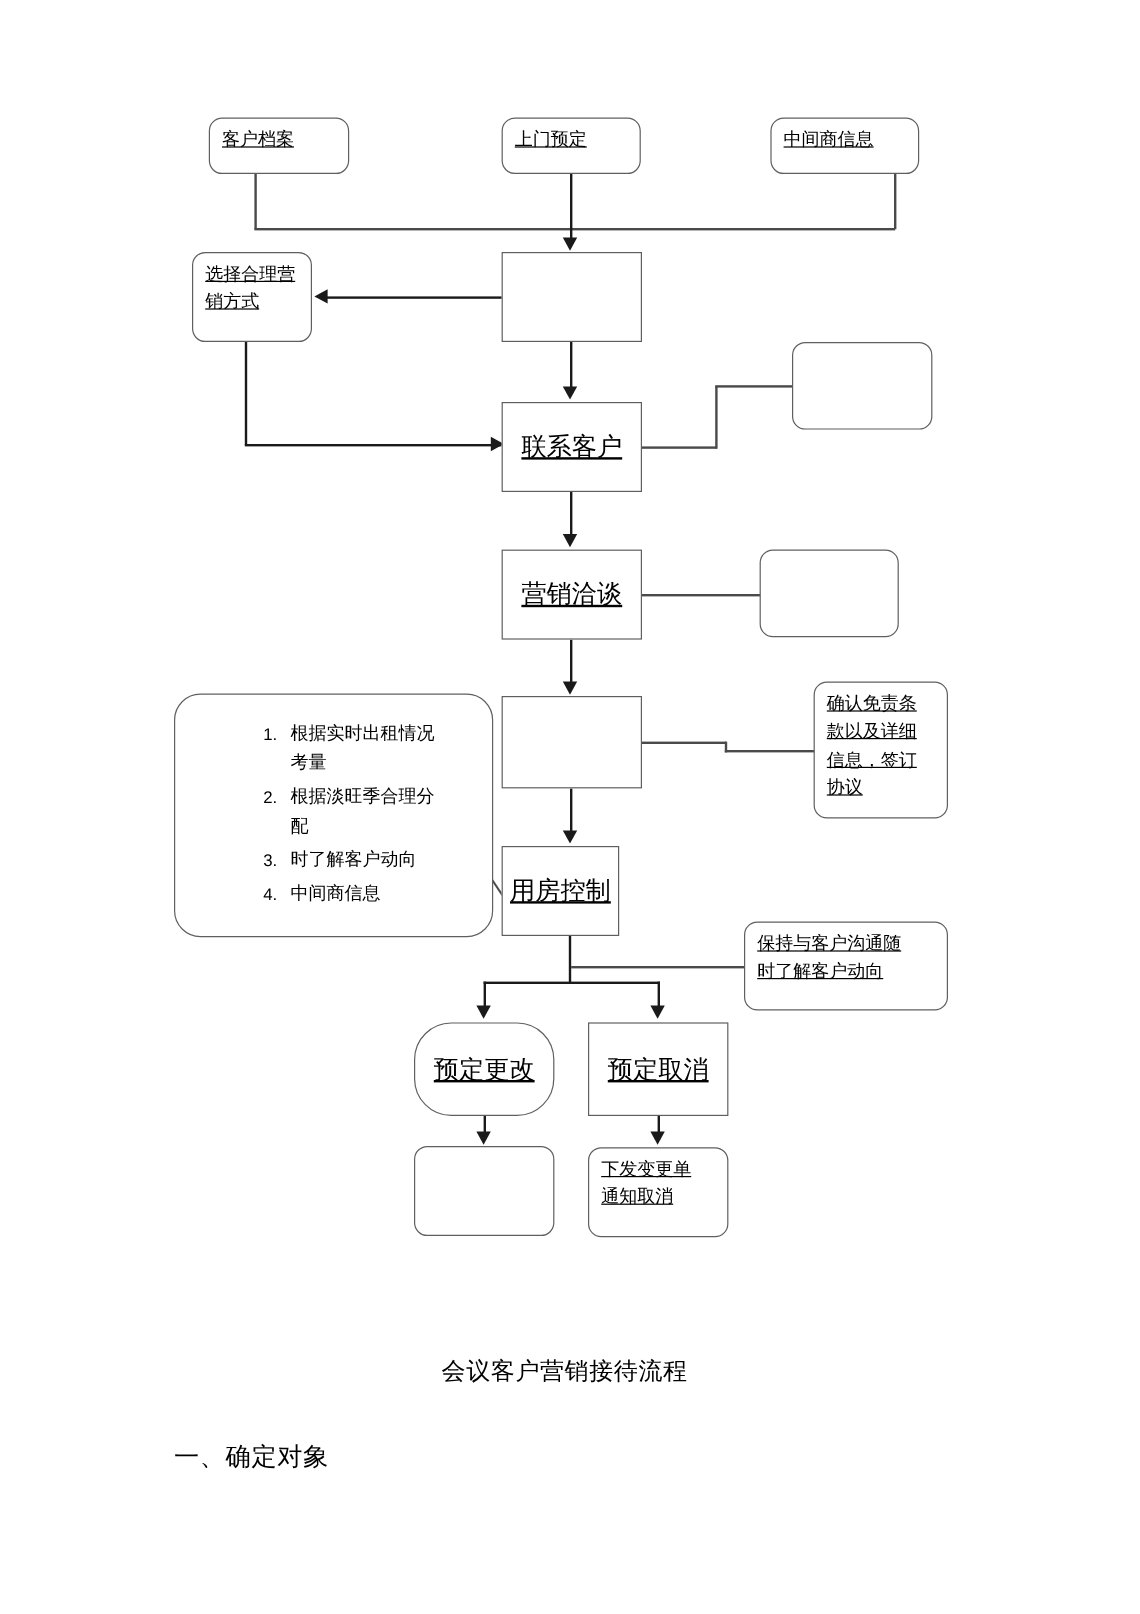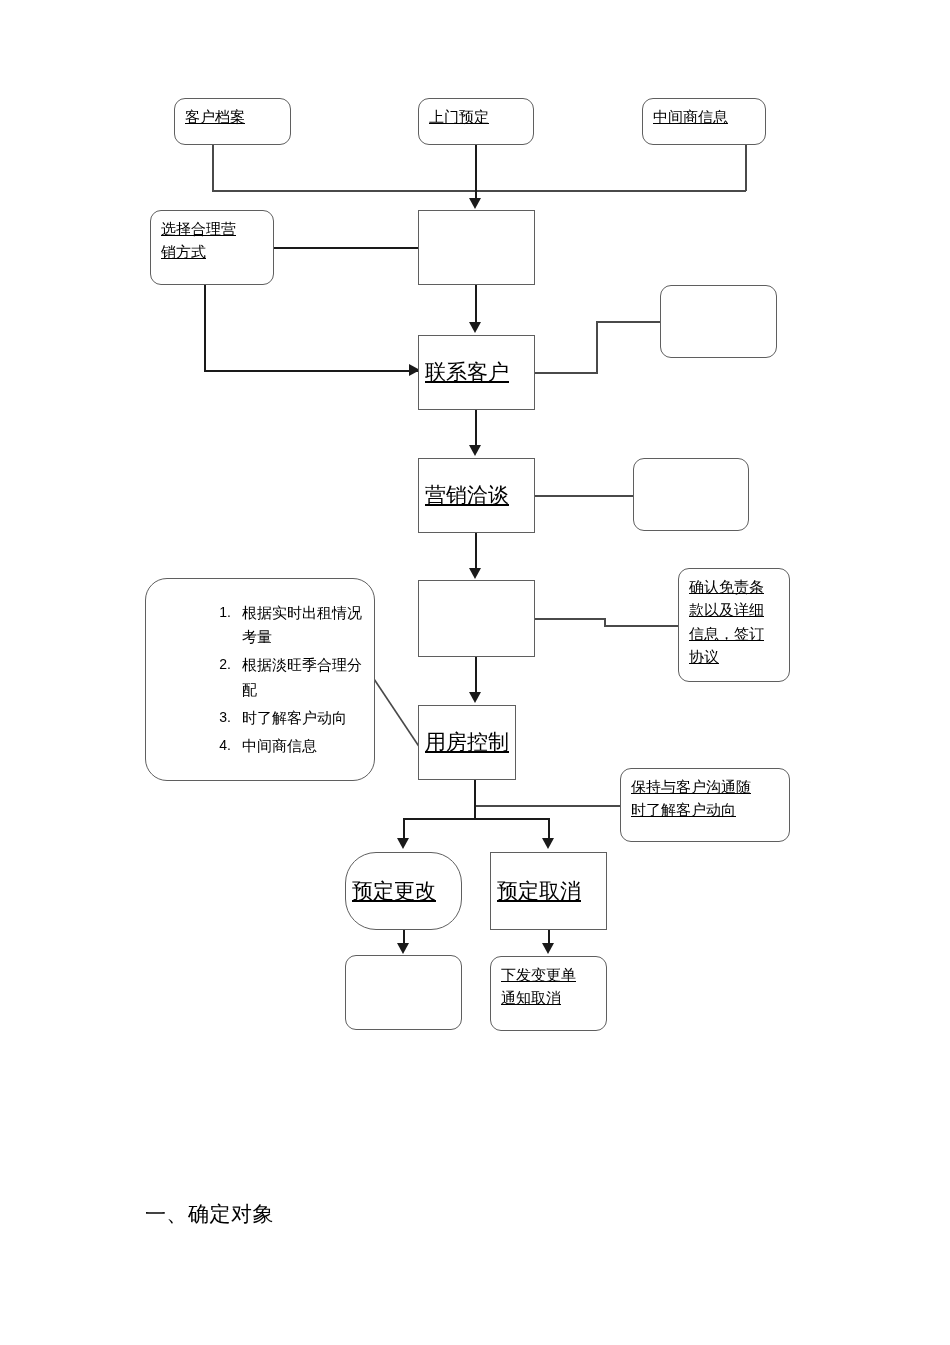--- a/index.html
+++ b/index.html
@@ -19,20 +19,21 @@
     overflow: hidden;
   }
   
   .node {
     position: absolute;
     box-sizing: border-box;
     background: #ffffff;
     border: 1.3px solid #5f5f5f;
     display: flex;
     align-items: center;
+    justify-content: center;
     text-align: center;
     line-height: 1.55;
     z-index: 3;
   }
   .node.rect { border-radius: 0; }
   .node.round { border-radius: 11px; }
   .node .txt { display: block; padding: 0 6px; text-decoration: underline; }
 
   .t-sm  { font-size: 15px; }
   .t-md  { font-size: 19px; }
@@ -152,21 +153,21 @@
     <div class="ln v" style="left:475px; top:145px; height:57px;"></div>
     <div class="arrow down" style="left:469px; top:198px;"></div>
 
     <div class="node rect t-md" style="left:418px; top:210px; width:117px; height:75px;">
       <span class="txt"></span>
     </div>
 
     <div class="ln h" style="left:272px; top:247px; width:147px;"></div>
     <div class="arrow left" style="left:262px; top:241px;"></div>
 
-    <div class="node round t-sm align-left" style="left:150px; top:210px; width:124px; height:75px;">
+    <div class="node round t-sm align-left" style="left:160px; top:210px; width:100px; height:75px;">
       <span class="txt" style="white-space:pre-line;">选择合理营
 销方式</span>
     </div>
 
     <div class="ln v" style="left:204px; top:285px; height:86px;"></div>
     <div class="ln h" style="left:204px; top:370px; width:214px;"></div>
     <div class="arrow right" style="left:409px; top:364px;"></div>
 
     <div class="ln v" style="left:475px; top:285px; height:40px;"></div>
     <div class="arrow down" style="left:469px; top:322px;"></div>
@@ -209,21 +210,21 @@
     <div class="node round t-sm align-left" style="left:678px; top:568px; width:112px; height:114px;">
       <span class="txt" style="white-space:pre-line;">确认免责条
 款以及详细
 信息，签订
 协议</span>
     </div>
 
     <div class="ln v" style="left:475px; top:657px; height:37px;"></div>
     <div class="arrow down" style="left:469px; top:692px;"></div>
 
-    <div class="listnode" style="left:145px; top:578px; width:230px; height:203px;">
+    <div class="listnode" style="left:145px; top:578px; width:266px; height:203px;font-family:Liberation Mono, monospace;">
       <ol>
         <li>根据实时出租情况考量</li>
         <li>根据淡旺季合理分配</li>
         <li>时了解客户动向</li>
         <li>中间商信息</li>
       </ol>
     </div>
 
     <svg class="diag" style="left:370px; top:672px;" width="56" height="82">
       <line x1="2" y1="4" x2="50" y2="76" stroke="#4a4a4a" stroke-width="1.6"></line>
@@ -264,16 +265,17 @@
       <span class="txt"></span>
     </div>
 
     <div class="node round t-sm align-left" style="left:490px; top:956px; width:117px; height:75px;">
       <span class="txt" style="white-space:pre-line;">下发变更单
 通知取消</span>
     </div>
 
   </div>
 
+  <div class="caption" style="left:368px; top:1129px;">会议客户营销接待流程</div>
 
   <div class="heading" style="left:145px; top:1200px;">一、确定对象</div>
 
 </div>
 
 </body></html>

